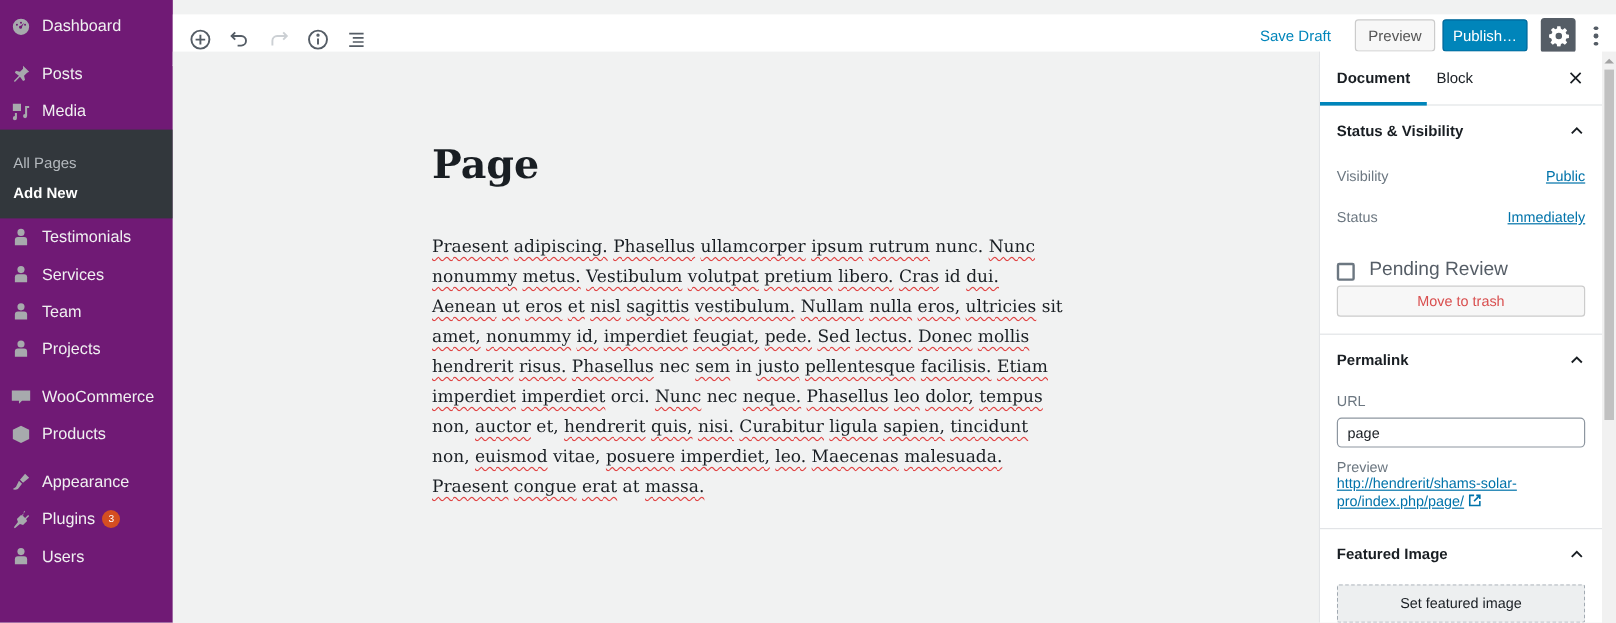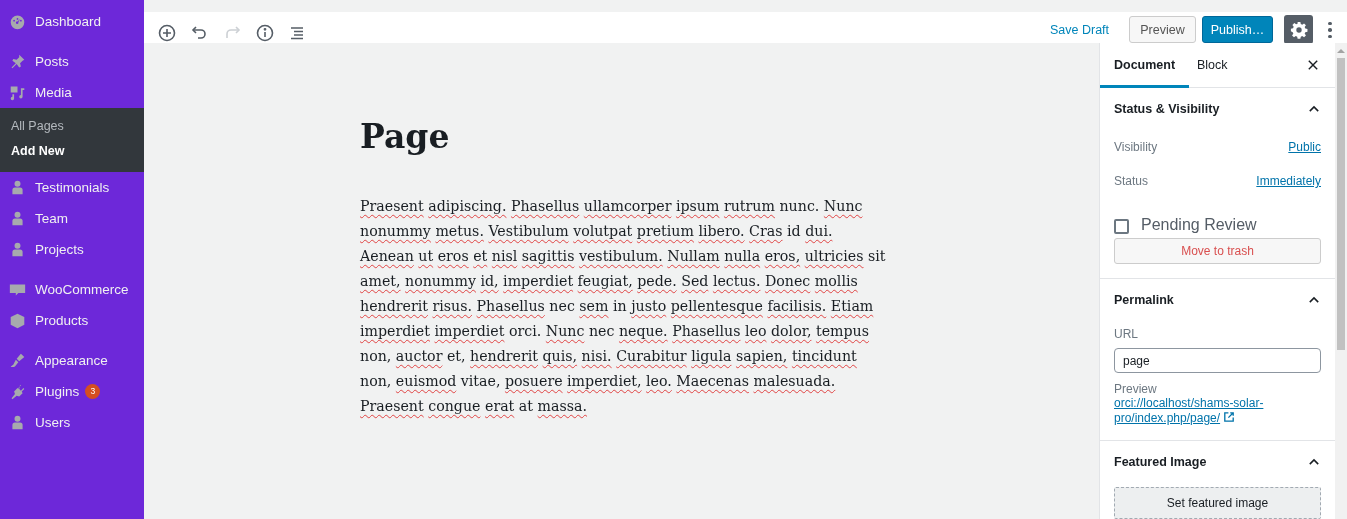--- a/index.html
+++ b/index.html
@@ -1,27 +1,27 @@
 <!DOCTYPE html>
 <html><head>
 <meta charset="utf-8">
 <style>
   * { box-sizing: border-box; margin: 0; padding: 0; }
   html, body { width: 1347px; height: 519px; overflow: hidden; font-family: "Liberation Sans", "DejaVu Sans", sans-serif; background: #f1f2f2; }
   .root { position: relative; width: 1347px; height: 519px; }
 
   
-  .adminbar { position: absolute; left: 0; top: 0; width: 144px; height: 519px; background: #6d28d9; color: #eee; }
+  .adminbar { position: absolute; left: 0; top: 0; width: 144px; height: 519px; background: #701a75; color: #eee; }
   .menu-item { position: relative; display: flex; align-items: center; height: 31px; padding-left: 8px; font-size: 13.5px; color: #f0f0f1; cursor: pointer; }
   .menu-item .ico { width: 18px; height: 18px; margin-right: 9px; display: inline-flex; align-items: center; justify-content: center; color: #a7aaad; }
   .menu-item .ico svg { width: 17px; height: 17px; fill: #a7aaad; }
   .menu-item.active { background: #0073aa; color: #fff; }
   .menu-item.active .ico svg { fill: #fff; }
   .menu-item.active::after { content: ""; position: absolute; right: 0; top: 8px; border: 7px solid transparent; border-right-color: #f1f2f2; }
-  .submenu { background: #32373c; padding: 6px 0 8px; }
+  .submenu { background: #32373c; padding: 16px 0 8px; }
   .submenu .sub { font-size: 12.5px; padding: 0 0 0 11px; height: 25px; line-height: 25px; color: #b4b9be; cursor: pointer; }
   .submenu .sub.current { color: #fff; font-weight: bold; }
   .badge { display: inline-block; margin-left: 6px; width: 15px; height: 15px; border-radius: 50%; background: #d54e21; color: #fff; font-size: 8.5px; line-height: 15px; text-align: center; }
 
   
   .topbar { position: absolute; left: 144px; top: 12px; width: 1203px; height: 43px; background: #fff; border-bottom: 1px solid #e2e4e7; }
   .tb-icon { position: absolute; top: 8px; width: 26px; height: 26px; display: flex; align-items: center; justify-content: center; cursor: pointer; }
   .tb-icon svg { width: 20px; height: 20px; }
   .save-draft { position: absolute; left: 906px; top: 11px; font-size: 12.5px; color: #0085ba; cursor: pointer; }
   .preview-btn { position: absolute; left: 985px; top: 4px; width: 67px; height: 27px; border: 1px solid #ccc; border-radius: 3px; background: #f7f7f7; color: #555; font-size: 12.5px; display: flex; align-items: center; justify-content: center; cursor: pointer; }
@@ -105,20 +105,29 @@
         </span>
       <span>Testimonials</span>
     </div>
     <div class="menu-item">
       <span class="ico">
           <svg viewBox="0 0 20 20">
             <circle cx="10" cy="5.5" r="3.5"></circle>
             <path d="M4 18v-5a3 3 0 0 1 3-3h6a3 3 0 0 1 3 3v5z"></path>
           </svg>
         </span>
+      <span>Services</span>
+    </div>
+    <div class="menu-item">
+      <span class="ico">
+          <svg viewBox="0 0 20 20">
+            <circle cx="10" cy="5.5" r="3.5"></circle>
+            <path d="M4 18v-5a3 3 0 0 1 3-3h6a3 3 0 0 1 3 3v5z"></path>
+          </svg>
+        </span>
       <span>Team</span>
     </div>
     <div class="menu-item">
       <span class="ico">
           <svg viewBox="0 0 20 20">
             <circle cx="10" cy="5.5" r="3.5"></circle>
             <path d="M4 18v-5a3 3 0 0 1 3-3h6a3 3 0 0 1 3 3v5z"></path>
           </svg>
         </span>
       <span>Projects</span>
@@ -258,21 +267,21 @@
       <div class="panel-head">
         <span>Permalink</span>
         <svg viewBox="0 0 20 20" width="14" height="14" fill="none" stroke="#191e23" stroke-width="2.2">
             <path d="M4 13l6-6 6 6"></path>
           </svg>
       </div>
       <div class="label-sm" style="margin-top:6px">URL</div>
       <input class="url-input" value="page" style="">
       <div class="label-sm" style="margin-top:9px">Preview</div>
       <div class="prev-link">
-        <span class="link">orci://localhost/shams-solar-</span><br>
+        <span class="link">http://hendrerit/shams-solar-</span><br>
         <span class="link">pro/index.php/page/</span>
         <svg viewBox="0 0 20 20" width="12" height="12" fill="none" stroke="#0073aa" stroke-width="2.2" style="vertical-align:-1px">
             <path d="M9 3H3v14h14v-6"></path>
             <path d="M12 3h5v5M17 3l-8 8"></path>
           </svg>
       </div>
     </section>
 
     <section class="panel" style="border-bottom:none">
       <div class="panel-head">

